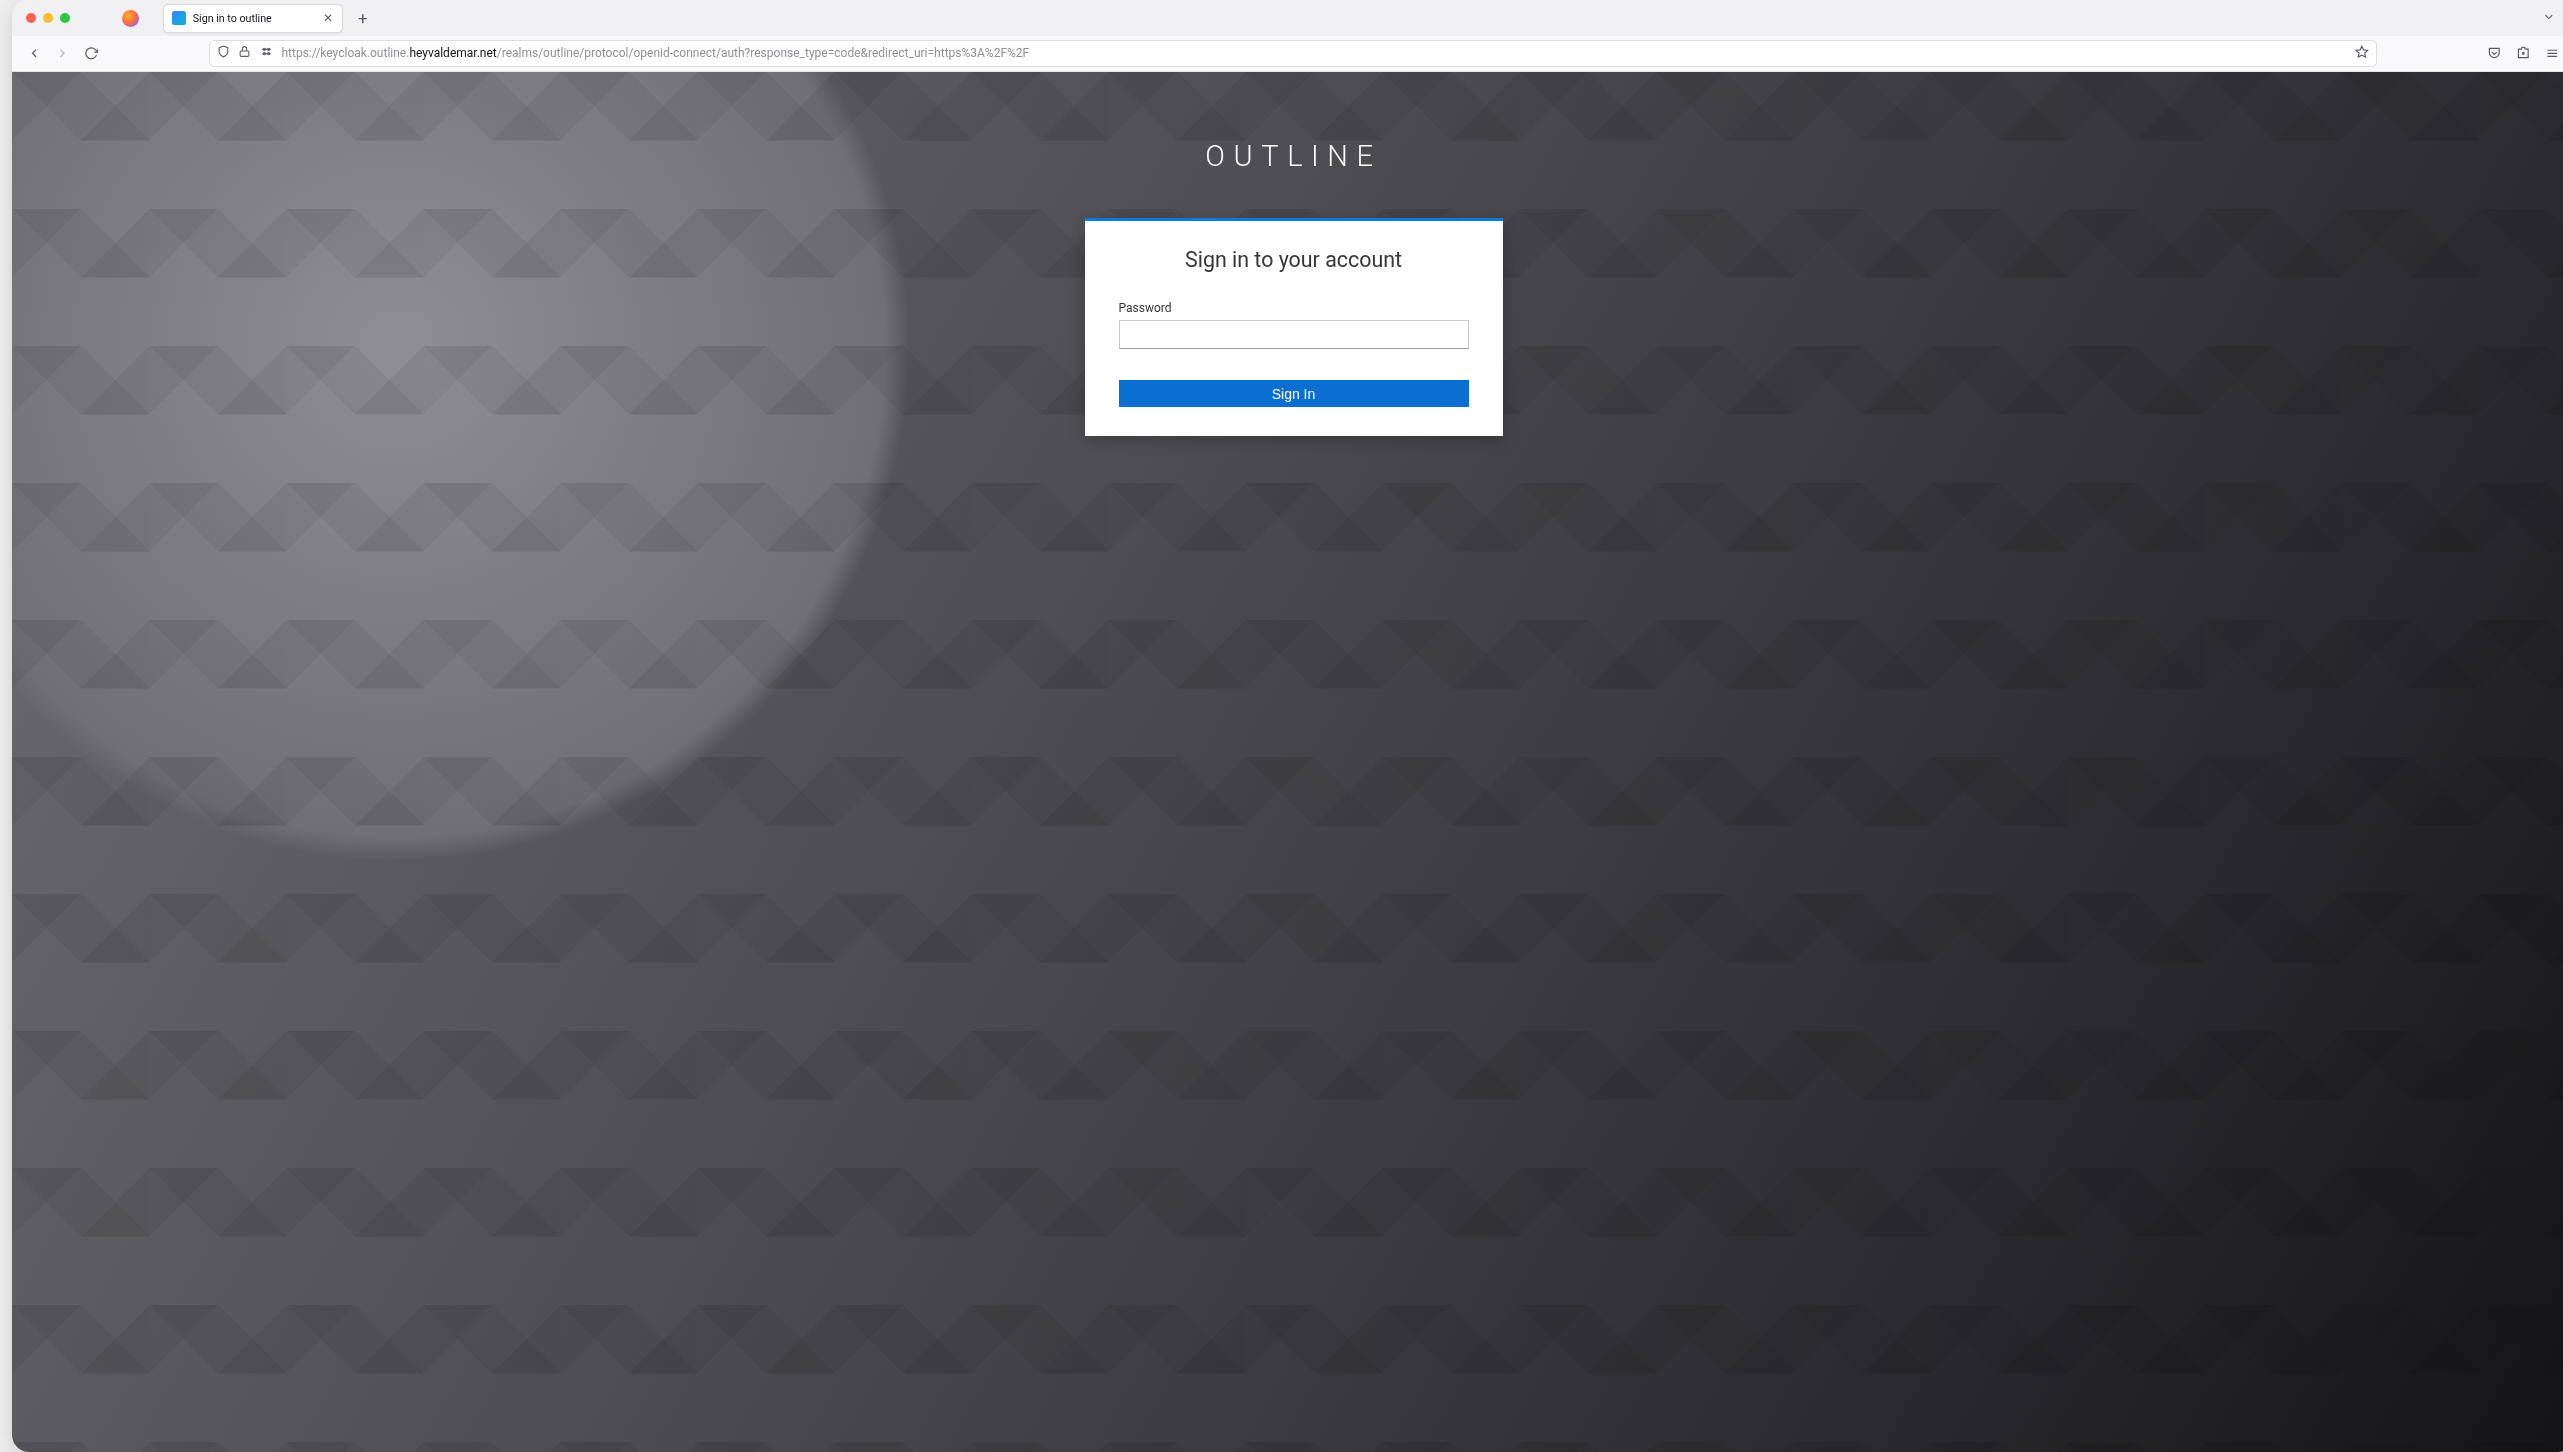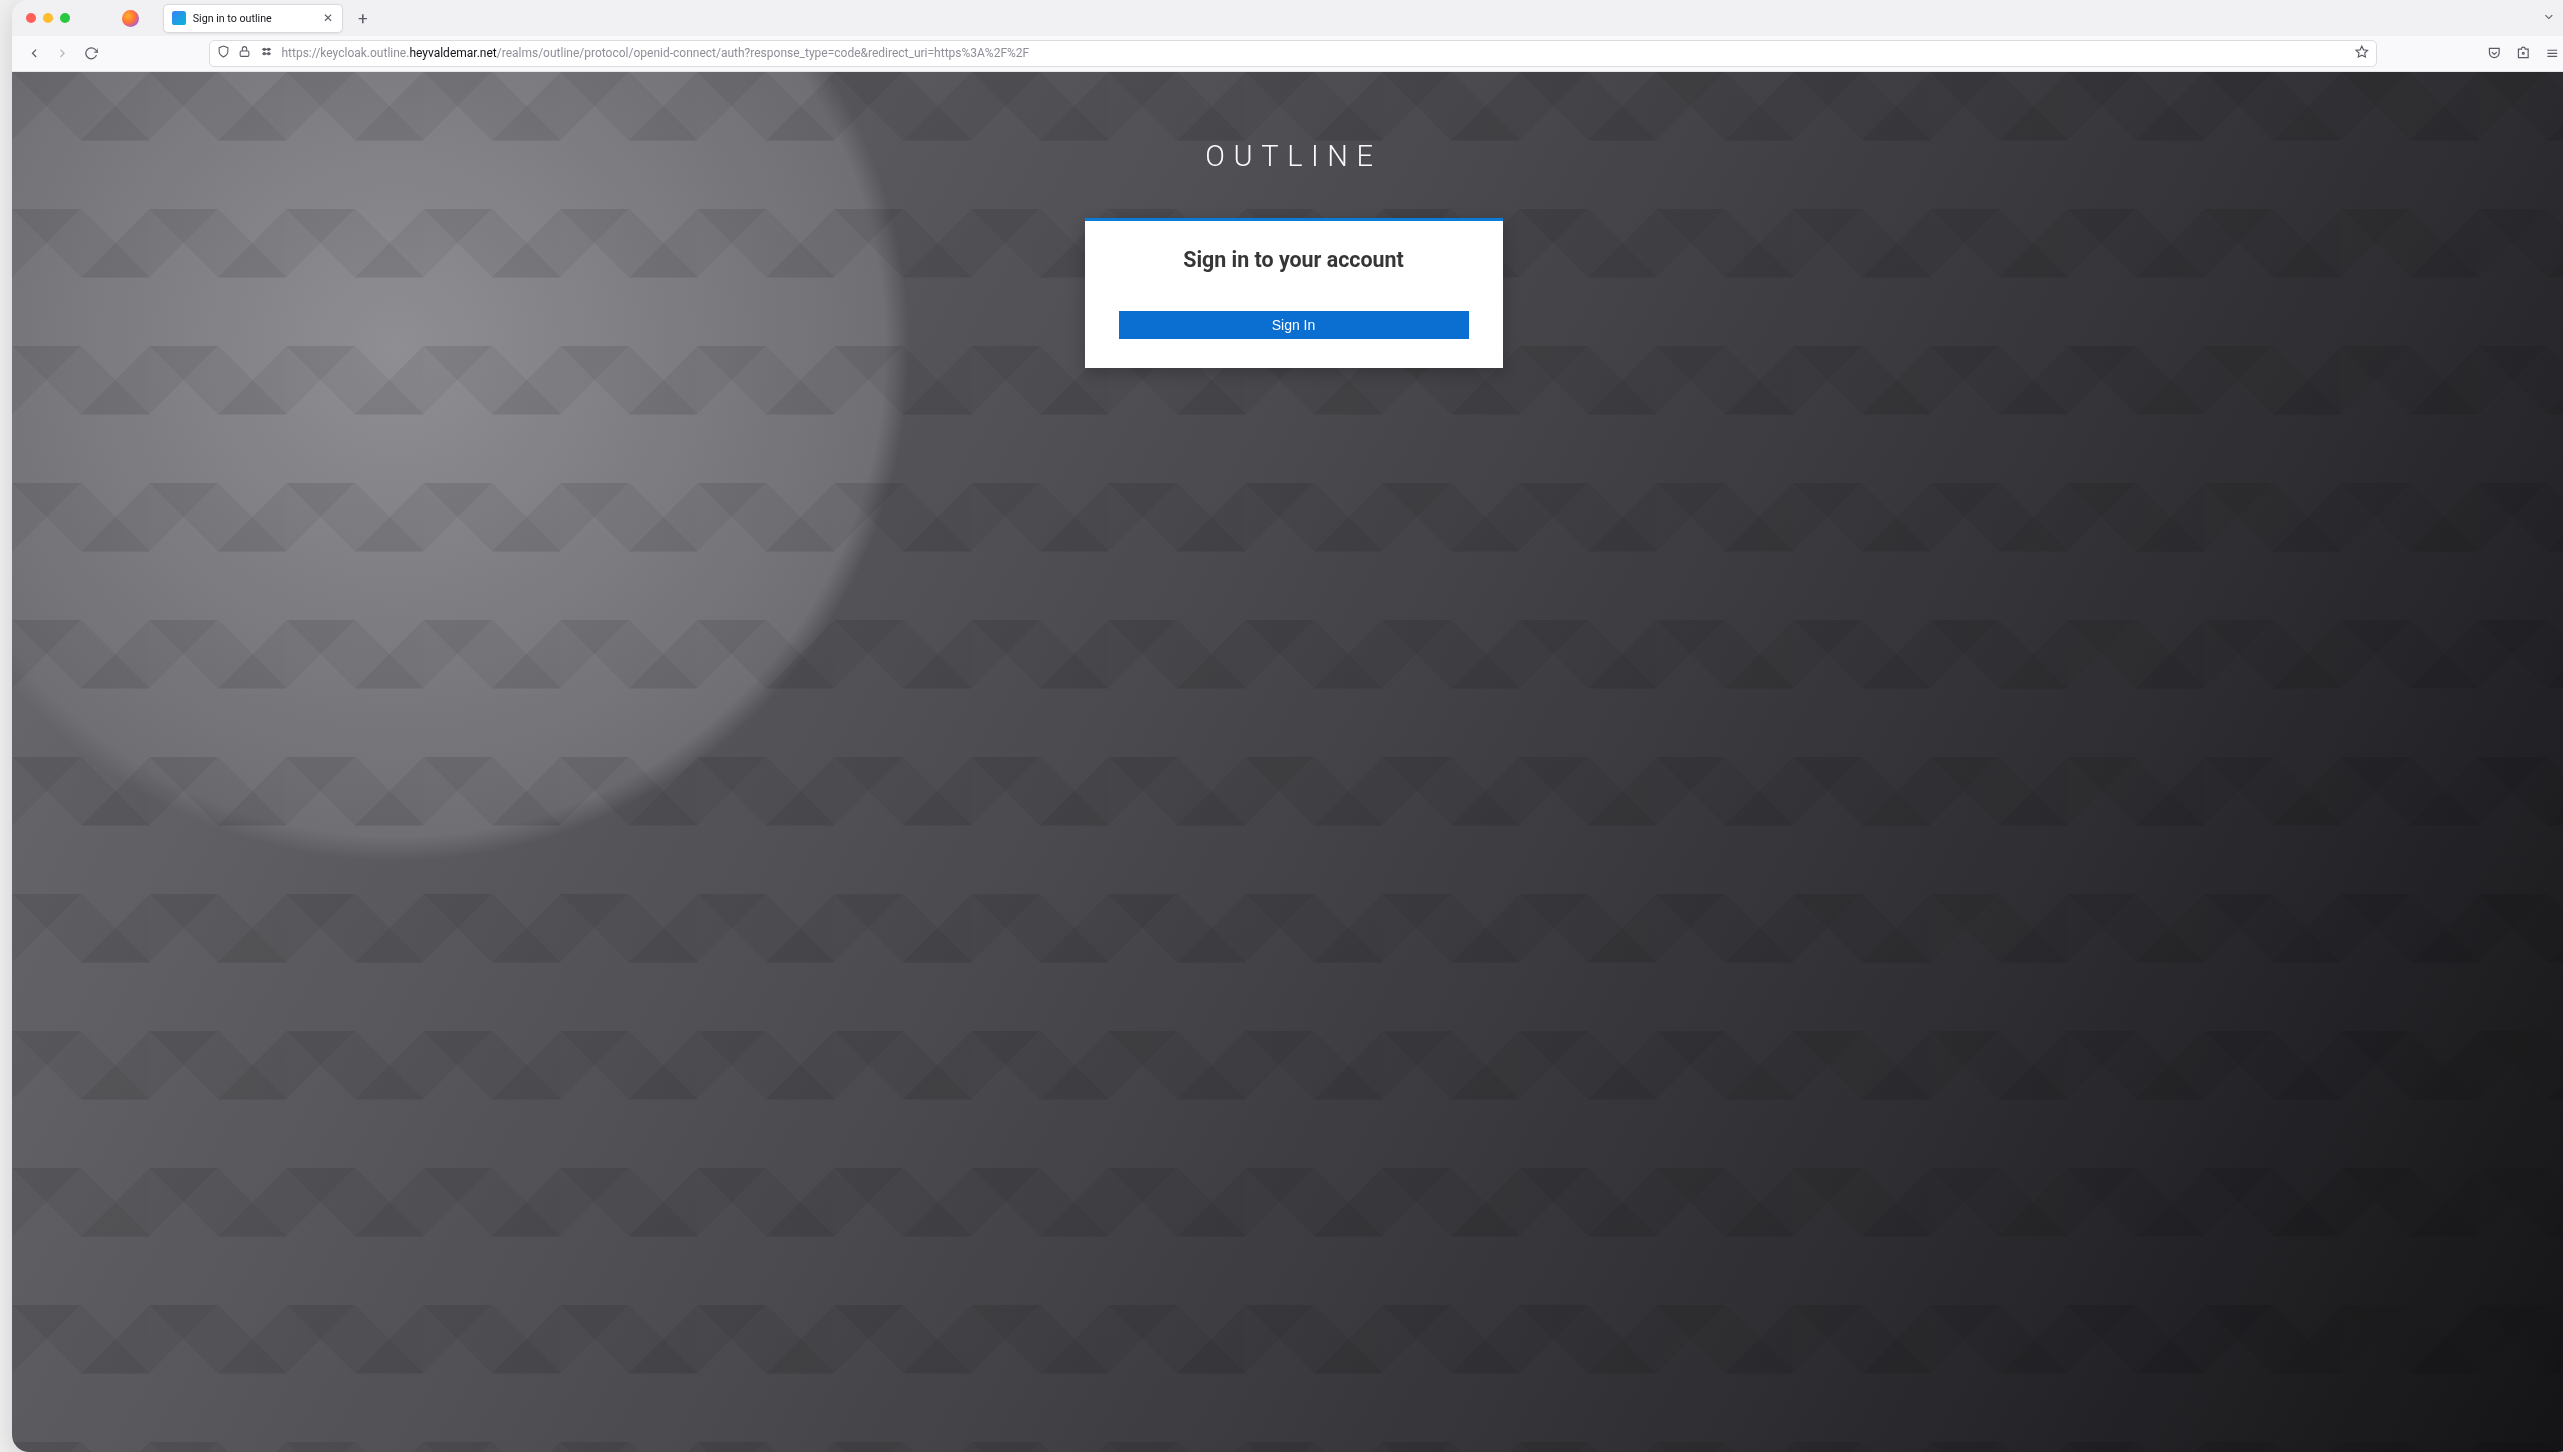--- a/index.html
+++ b/index.html
@@ -136,21 +136,21 @@
   .card {
     margin-top: 45px;
     width: 418px;
     background: #ffffff;
     border-top: 3.4px solid #0a7cd5;
     padding: 26px 34px 29px 34px;
     box-shadow: 0 5.1px 15.4px rgba(0,0,0,0.22);
   }
   .card h1 {
     font-size: 21.4px;
-    font-weight: 700;
+    font-weight: 400;
     color: #363636;
     text-align: center;
     margin-bottom: 29px;
   }
   .field { margin-bottom: 20.6px; }
   .field label {
     display: block;
     font-size: 12px;
     color: #363636;
     margin-bottom: 5.1px;
@@ -273,19 +273,23 @@
     </div>
   </div>
 
   <div class="content">
     <div class="realm-title">OUTLINE</div>
 
     <div class="card">
       <h1>Sign in to your account</h1>
 
 
+      <div class="field">
+        <label>Password</label>
+        <input type="password" value="" style="">
+      </div>
 
       <button class="signin-btn">Sign In</button>
     </div>
   </div>
 
 </div>
 
 
 </body></html>

